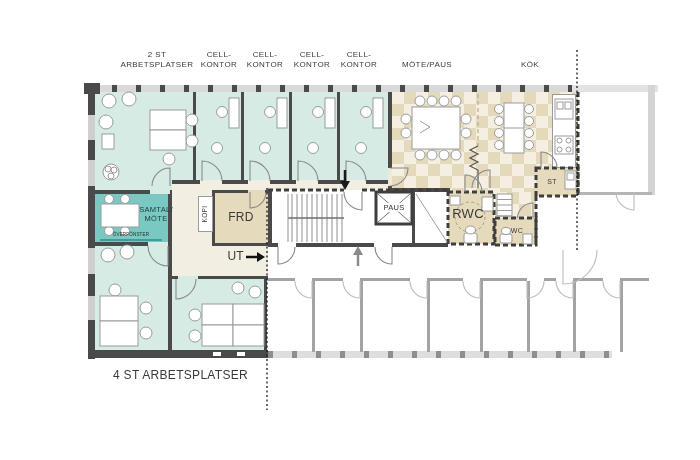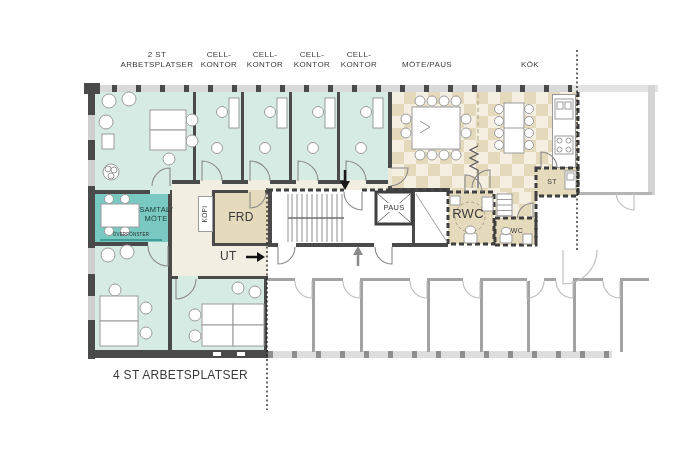--- a/index.html
+++ b/index.html
@@ -330,18 +330,18 @@
     <div>SAMTAL/</div>
       <div>MÖTE</div>
   </div>
   <div class="lbl tiny" style="left:100px;top:232px;width:62px;color:#2a2a2a">ÖVERFÖNSTER</div>
   <div class="lbl rot" style="left:185.5px;top:208px;width:40px;height:12px;font-size:6.5px">KOPI</div>
   <div class="lbl" style="left:221px;top:212px;width:40px">FRD</div>
   <div class="lbl" style="left:374px;top:203px;width:40px;font-size:7.5px"><span class="hiss-bg">PAUS</span></div>
   <div class="lbl" style="left:448px;top:209px;width:40px;font-size:13px">RWC</div>
   <div class="lbl" style="left:501px;top:226px;width:32px;font-size:7px">WC</div>
   <div class="lbl" style="left:537px;top:177px;width:30px;font-size:7px">ST</div>
-  <div class="lbl" style="left:220px;top:251px;width:24px;text-align:left">UT</div>
+  <div class="lbl" style="left:220px;top:251px;width:24px;text-align:right">UT</div>
   <div class="lbl" style="left:108px;top:370px;width:145px">4 ST ARBETSPLATSER</div>
 
   <div class="fill" style="left:198px;top:196px;width:15px;height:36px;background:#fff;border:1px solid #9b9b9b;box-sizing:border-box;z-index:4"></div>
 
 </div>
 
 </body></html>

